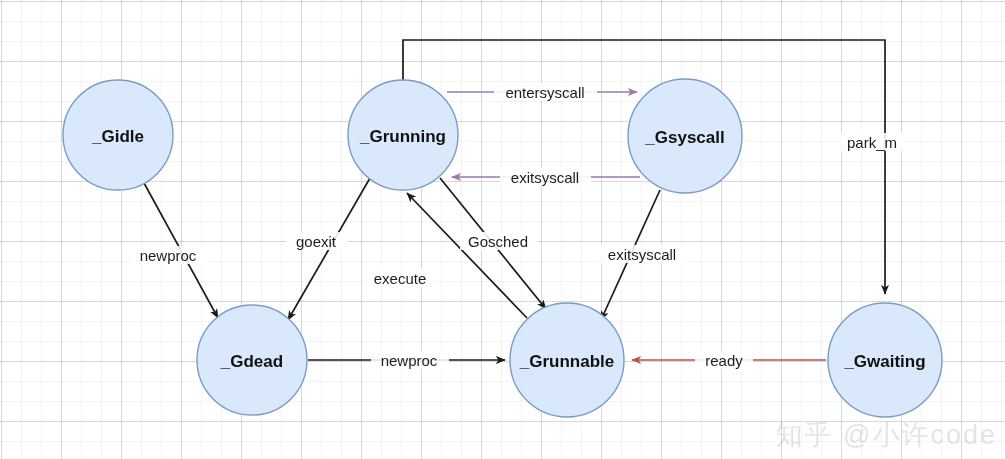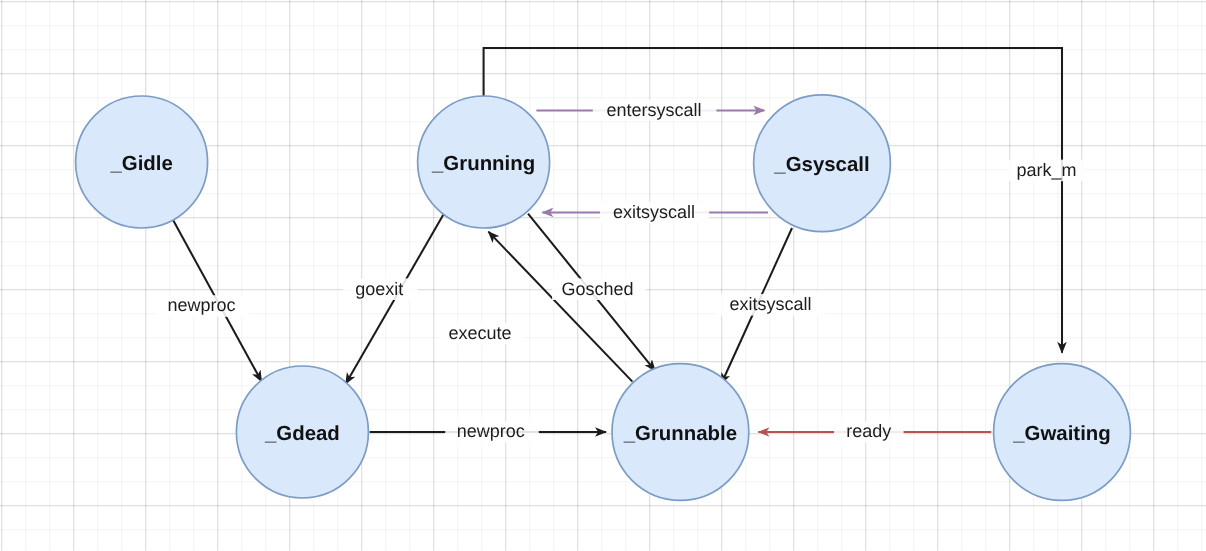--- a/index.html
+++ b/index.html
@@ -185,14 +185,15 @@
       </g>
 
       <g>
         <circle class="node-circle" cx="885" cy="360" r="57"></circle>
         <text class="node-label" x="885" y="361">_Gwaiting</text>
       </g>
 
     </g>
   </svg>
 
+  <div class="watermark">知乎 @小许code</div>
 
 </div>
 
 </body></html>

